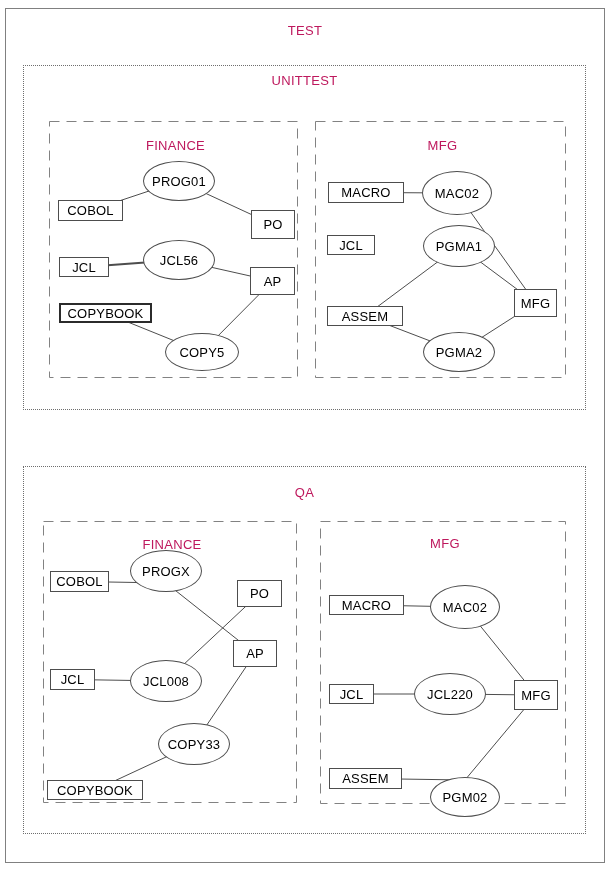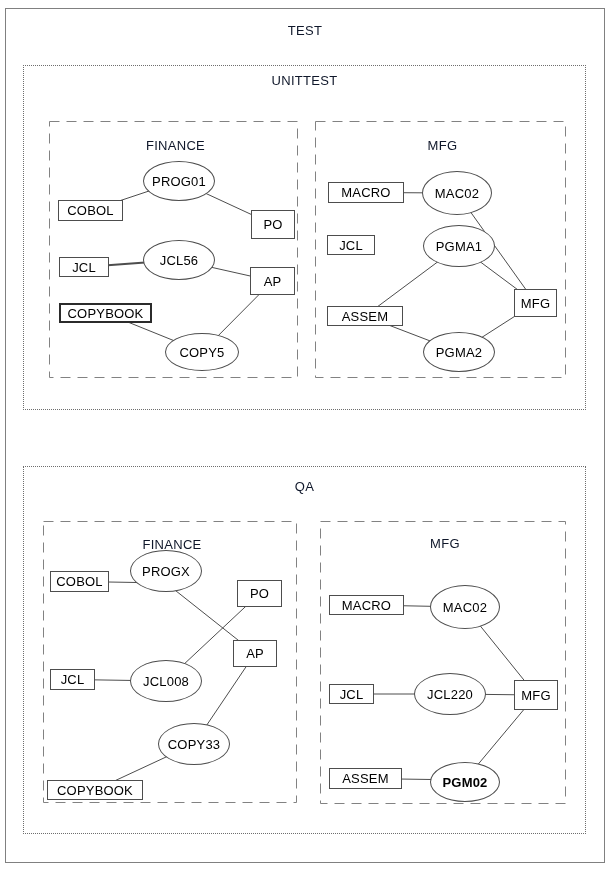--- a/index.html
+++ b/index.html
@@ -4,21 +4,21 @@
 <style>
   html,body { margin:0; padding:0; background:#ffffff; }
   #canvas {
     position:relative; width:611px; height:871px; background:#ffffff;
     font-family:"Liberation Sans", sans-serif; color:#000000; overflow:hidden;
   }
   .box { position:absolute; box-sizing:border-box; }
   .outer-box { border:1px solid #808080; }
   .env-box   { border:1px dotted #6e6e6e; }
   .sys-box   { border:none; } 
-  .box-title { text-align:center; font-size:13px; letter-spacing:.3px; color:#0f172a; }
+  .box-title { text-align:center; font-size:13px; letter-spacing:.3px; color:#be185d; }
   .node {
     position:absolute; box-sizing:border-box; background:#ffffff;
     border:1px solid #4d4d4d; display:flex; align-items:center; justify-content:center;
     font-size:13px; letter-spacing:.2px; z-index:2; white-space:nowrap;
   }
   .ellipse { border-radius:50%; }
   .bold { border-width:2px; border-color:#2b2b2b; }
   #edges { position:absolute; left:0; top:0; z-index:1; }
   #edges line { stroke:#4d4d4d; }
   #edges rect.dash { fill:none; stroke:#828282; stroke-width:1; stroke-dasharray:10 7; }
@@ -83,21 +83,21 @@
         <div class="node ellipse" style="left:105px;top:48px;width:70px;height:44px;">MAC02</div>
         <div class="node" style="left:10px;top:112px;width:48px;height:20px;">JCL</div>
         <div class="node ellipse" style="left:106px;top:102px;width:72px;height:42px;">PGMA1</div>
         <div class="node" style="left:10px;top:183px;width:76px;height:20px;">ASSEM</div>
         <div class="node" style="left:197px;top:166px;width:43px;height:28px;">MFG</div>
         <div class="node ellipse" style="left:106px;top:209px;width:72px;height:40px;">PGMA2</div>
       </div>
     </div>
 
     <div class="box env-box" style="left:17px;top:457px;width:563px;height:368px;">
-      <div class="box-title" style="margin-top:12px;">QA</div>
+      <div class="box-title" style="margin-top:18px;">QA</div>
 
       <div class="box sys-box" style="left:21px;top:56px;width:254px;height:282px;">
         <div class="box-title" style="margin-top:14px;">FINANCE</div>
         <div class="node" style="left:5px;top:48px;width:59px;height:21px;">COBOL</div>
         <div class="node ellipse" style="left:85px;top:27px;width:72px;height:42px;">PROGX</div>
         <div class="node" style="left:192px;top:57px;width:45px;height:27px;">PO</div>
         <div class="node" style="left:5px;top:146px;width:45px;height:21px;">JCL</div>
         <div class="node ellipse" style="left:85px;top:137px;width:72px;height:42px;">JCL008</div>
         <div class="node" style="left:188px;top:117px;width:44px;height:27px;">AP</div>
         <div class="node ellipse" style="left:113px;top:200px;width:72px;height:42px;">COPY33</div>
@@ -105,17 +105,17 @@
       </div>
 
       <div class="box sys-box" style="left:298px;top:56px;width:246px;height:283px;">
         <div class="box-title" style="margin-top:13px;">MFG</div>
         <div class="node" style="left:7px;top:72px;width:75px;height:20px;">MACRO</div>
         <div class="node ellipse" style="left:108px;top:62px;width:70px;height:44px;">MAC02</div>
         <div class="node" style="left:7px;top:161px;width:45px;height:20px;">JCL</div>
         <div class="node ellipse" style="left:92px;top:150px;width:72px;height:42px;">JCL220</div>
         <div class="node" style="left:192px;top:157px;width:44px;height:30px;">MFG</div>
         <div class="node" style="left:7px;top:245px;width:73px;height:21px;">ASSEM</div>
-        <div class="node ellipse" style="left:108px;top:239px;width:70px;height:40px;font-weight:bold;">PGM02</div>
+        <div class="node ellipse" style="left:108px;top:254px;width:70px;height:40px;">PGM02</div>
       </div>
     </div>
   </div>
 </div>
 
 </body></html>

